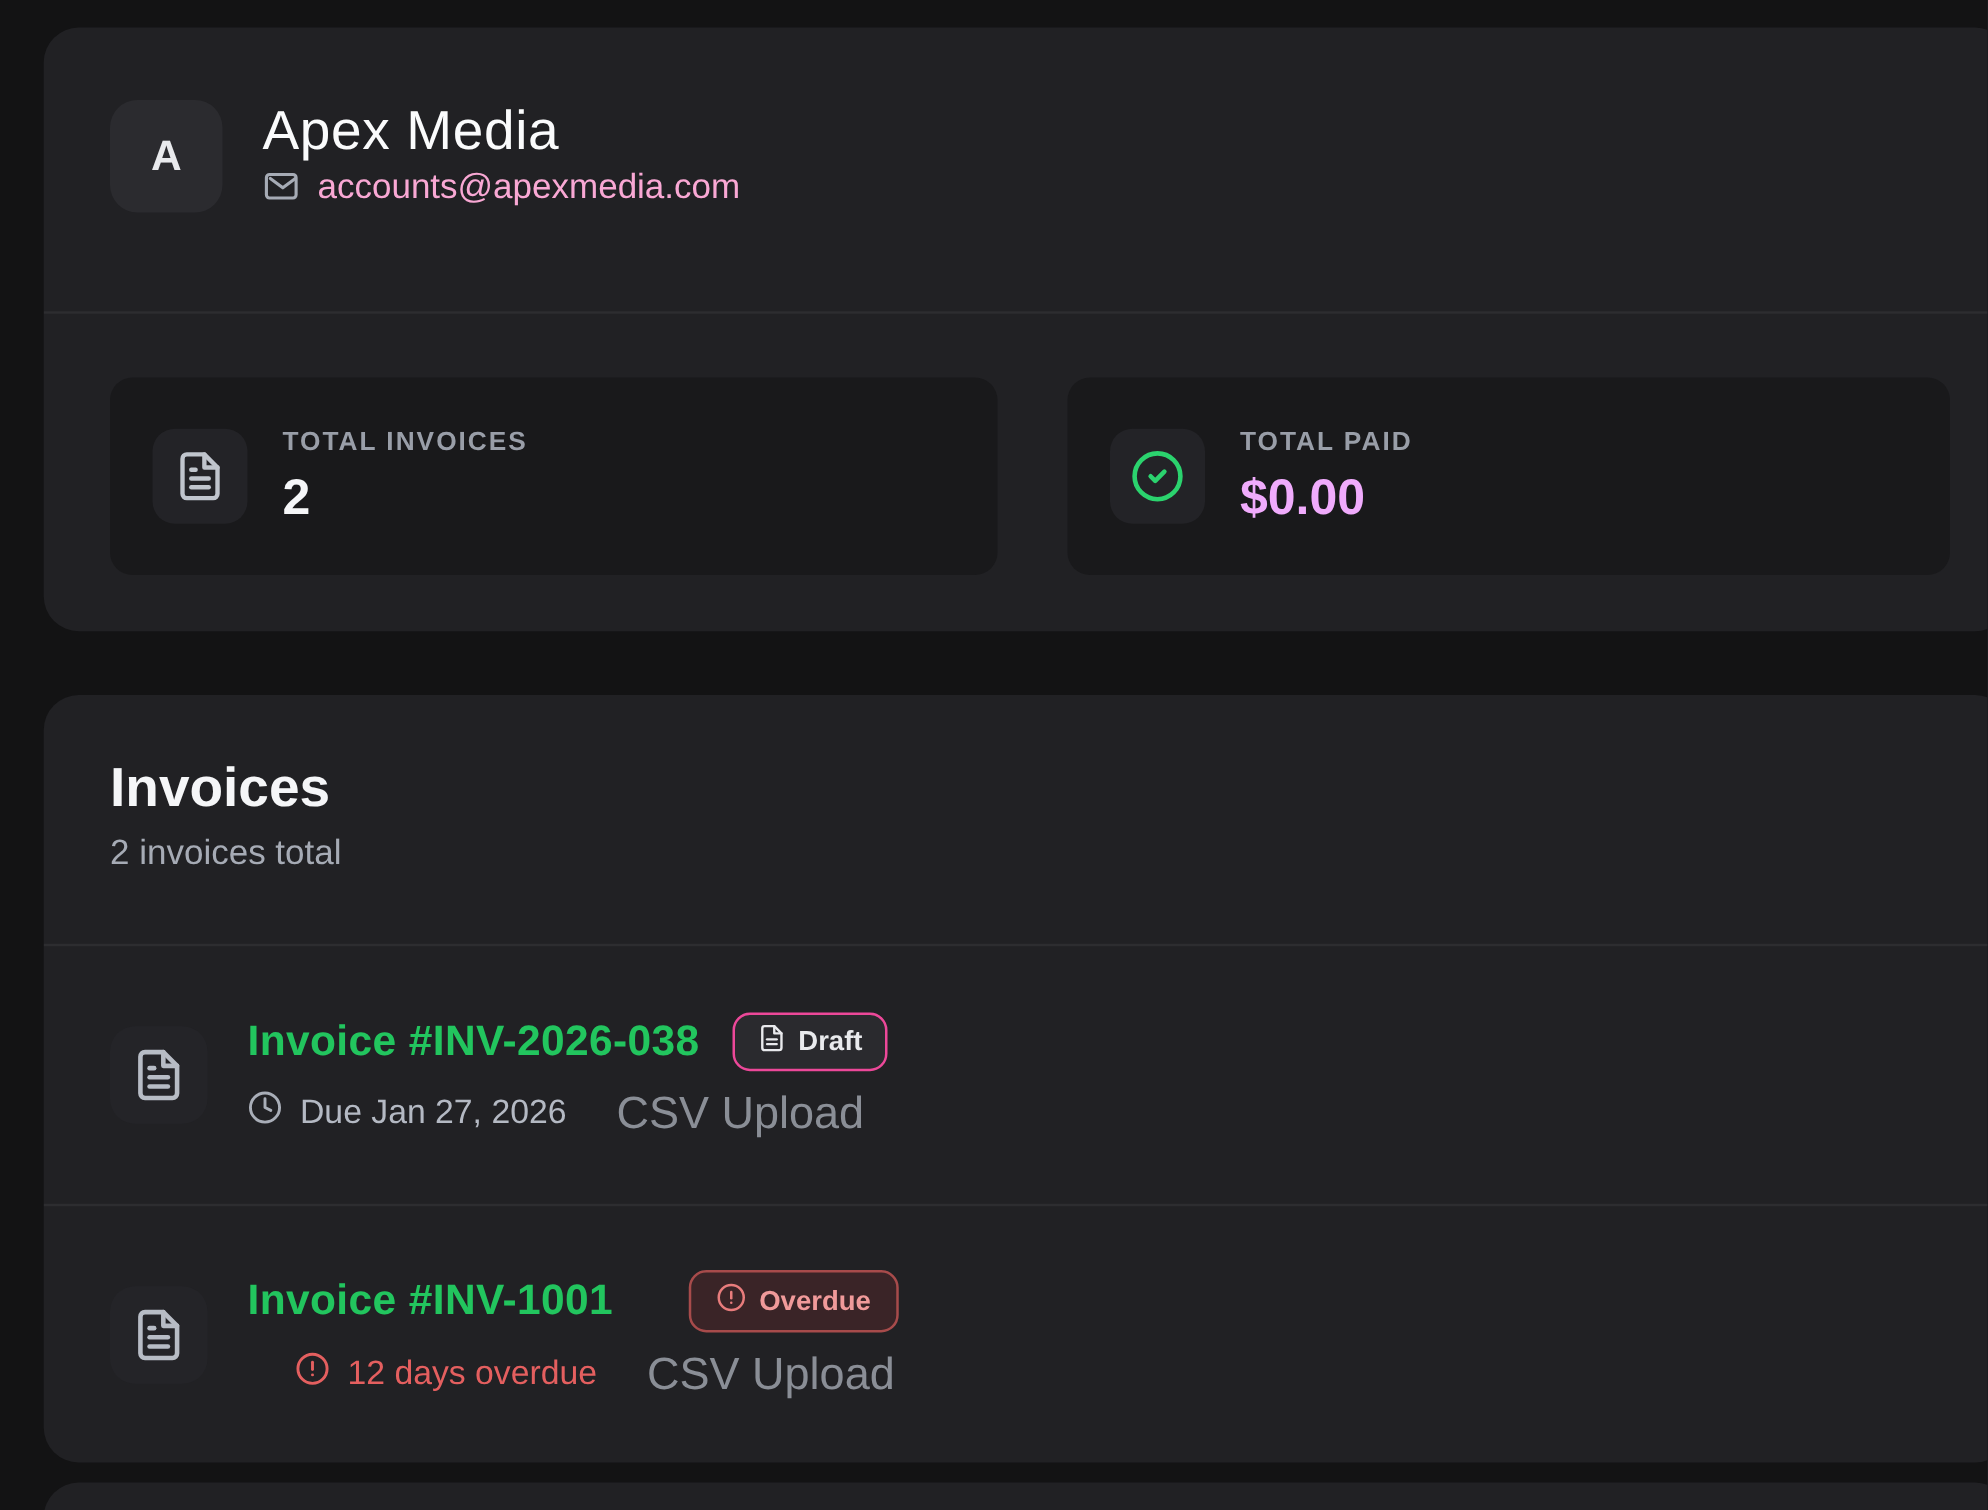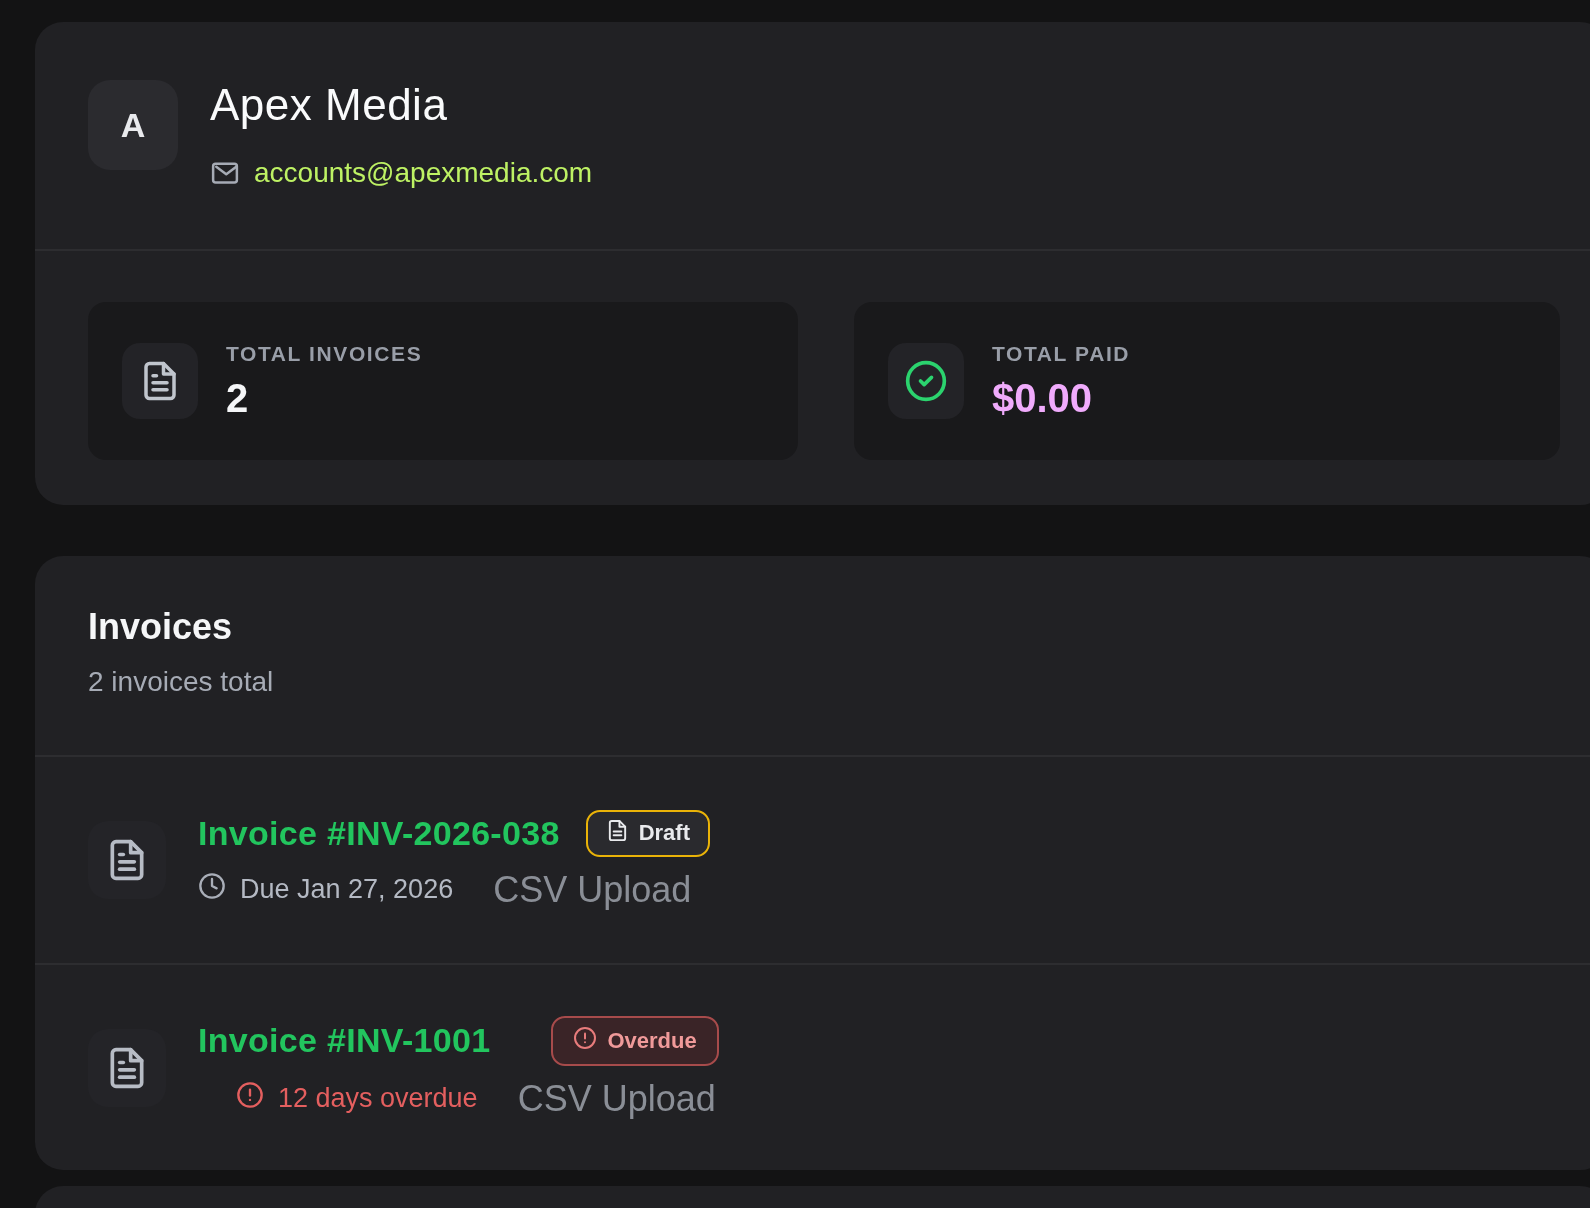--- a/index.html
+++ b/index.html
@@ -32,22 +32,22 @@
     display:flex; align-items:center; justify-content:center;
     font-size:34px; font-weight:600; color:#e9eaed;
     flex:0 0 auto;
   }
   .client-name {
     font-size:44px; font-weight:400; color:#fafbfc;
     line-height:1.12; letter-spacing:0.5px;
   }
   .client-email-row {
     display:flex; align-items:center; gap:14px;
-    margin-top:28px;
-    color:#bef264; font-size:28px;
+    margin-top:4px;
+    color:#f9a8d4; font-size:28px;
   }
   .client-email-row svg { display:block; }
 
   .divider {
     position:absolute; left:0; right:0; height:2px;
     background:rgba(255,255,255,0.055);
   }
   #client-divider { top:227px; }
 
   
@@ -75,21 +75,21 @@
   }
   .stat-value {
     margin-top:10px;
     font-size:40px; font-weight:800; color:#f5f6f8;
   }
   .stat-value--green { color:#f0abfc; }
 
   
   .section-heading {
     position:absolute; left:53px; top:50px;
-    font-size:36px; font-weight:700; color:#f5f6f8;
+    font-size:44px; font-weight:700; color:#f5f6f8;
   }
   .section-subheading {
     position:absolute; left:53px; top:110px;
     font-size:28px; color:#a6abb5;
   }
   #invoices-divider-top { top:199px; }
   #invoices-divider-mid { top:407px; }
 
   .invoice-row {
     position:absolute; left:0; right:0;
@@ -109,21 +109,21 @@
   .invoice-title { font-size:34px; font-weight:700; color:#22c55e; letter-spacing:0.3px; }
 
   .badge {
     display:inline-flex; align-items:center; gap:10px;
     border-radius:14px;
     font-size:22px; font-weight:700;
     padding:7px 18px;
   }
   .badge--draft {
     background:#2a2a2e;
-    border:2px solid #eab308;
+    border:2px solid #ec4899;
     color:#e9eaed;
     text-align:right;
   }
   .badge--overdue {
     background:rgba(190,58,58,0.16);
     border:2px solid #a74b4b;
     color:#f09a9a;
     padding:8px 20px;
     margin-left:35px;
   }

